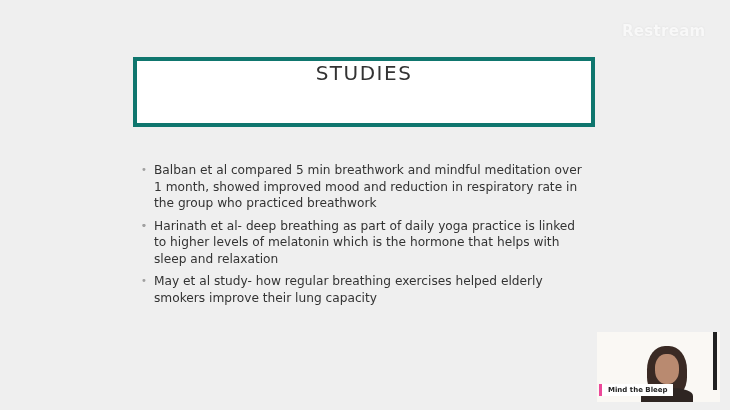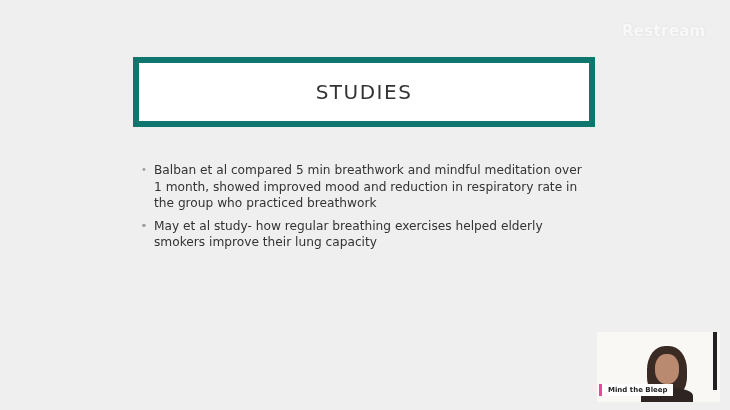--- a/index.html
+++ b/index.html
@@ -1,18 +1,18 @@
 <!DOCTYPE html>
 <html><head>
 <meta charset="utf-8">
 <style>
   html, body { margin:0; padding:0; }
   body { width:730px; height:410px; background:#efefef; position:relative; overflow:hidden; font-family:"Liberation Sans", sans-serif; }
   .watermark { position:absolute; left:622px; top:22px; font-family:"DejaVu Sans", sans-serif; font-weight:bold; font-size:15px; color:#f8f8f8; text-shadow:0 0 2px #dcdcdc; letter-spacing:0.3px; }
-  .title-box { position:absolute; left:133px; top:57px; width:462px; height:70px; background:#ffffff; border:6px solid #0f766e; box-sizing:border-box; display:flex; align-items:center; justify-content:center; }
+  .title-box { position:absolute; left:133px; top:57px; width:462px; height:70px; background:#ffffff; border:4px solid #0f766e; box-sizing:border-box; display:flex; justify-content:center; }
   .title { font-family:"DejaVu Sans", sans-serif; font-size:20px; color:#333; letter-spacing:1.5px; }
   .bullets { position:absolute; left:138px; top:162px; width:450px; margin:0; padding:0; list-style:none; }
   .bullets li { position:relative; padding-left:16px; font-family:"DejaVu Sans", sans-serif; font-size:12.2px; line-height:16.5px; color:#333; margin-bottom:6px; }
   .bullets li .dot { position:absolute; left:3px; top:0; color:#a0a0a0; font-size:10px; }
   .cam { position:absolute; left:597px; top:332px; width:123px; height:70px; background:#faf8f4; overflow:hidden; }
   .cam .bar { position:absolute; right:3px; top:0; width:4px; height:58px; background:#222; }
   .cam .head { position:absolute; left:50px; top:14px; width:40px; height:52px; background:#3a2a24; border-radius:45% 45% 40% 40%; }
   .cam .face { position:absolute; left:58px; top:22px; width:24px; height:30px; background:#b98a70; border-radius:45%; }
   .cam .body { position:absolute; left:44px; top:56px; width:52px; height:20px; background:#2e2522; border-radius:40% 40% 0 0; }
   .name-tag { position:absolute; left:2px; top:52px; background:#fff; padding:2px 5px 2px 6px; border-left:3px solid #ec4899; font-family:"DejaVu Sans", sans-serif; font-weight:bold; font-size:7px; color:#222; }
@@ -22,21 +22,21 @@
 
 <div class="watermark">Restream</div>
 
 <div class="title-box">
   <div class="title">STUDIES</div>
 </div>
 
 <ul class="bullets">
   <li><span class="dot">•</span><span>Balban et al compared 5 min breathwork and mindful meditation over 1 month, showed improved mood and reduction in respiratory rate in the group who practiced breathwork</span></li>
   <li><span class="dot">•</span></li>
-  <li><span class="dot">•</span></li>
+  <li><span class="dot">•</span><span>Harinath et al- deep breathing as part of daily yoga practice is linked to higher levels of melatonin which is the hormone that helps with sleep and relaxation</span></li>
   <li><span class="dot">•</span><span>May et al study- how regular breathing exercises helped elderly smokers improve their lung capacity</span></li>
 </ul>
 
 <div class="cam">
   <div class="bar"></div>
   <div class="head"></div>
   <div class="face"></div>
   <div class="body"></div>
   <div class="name-tag">Mind the Bleep</div>
 </div>

